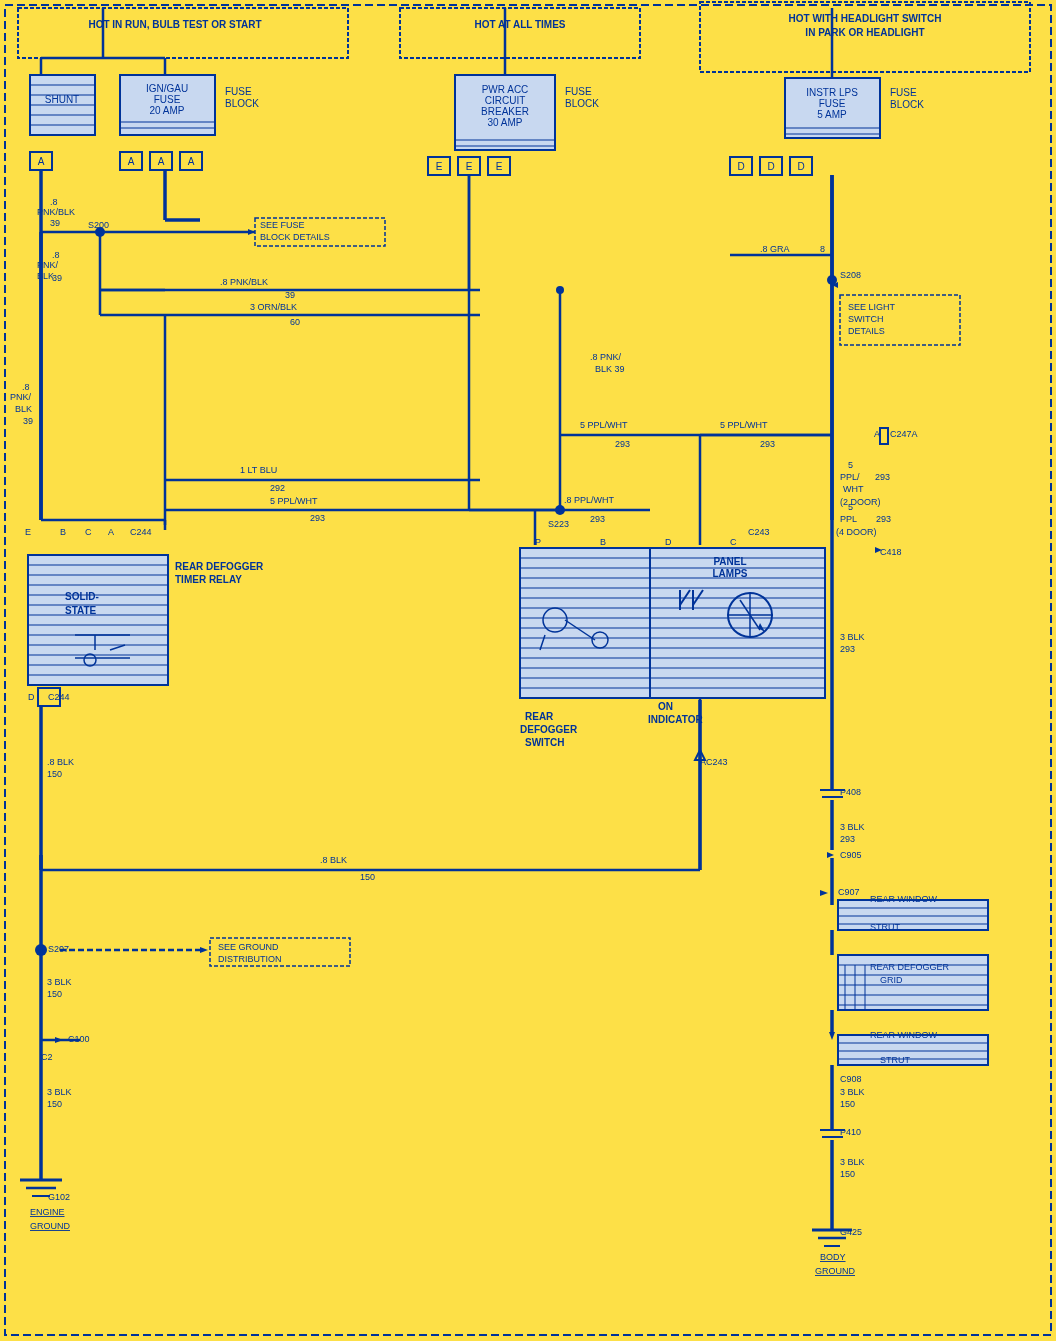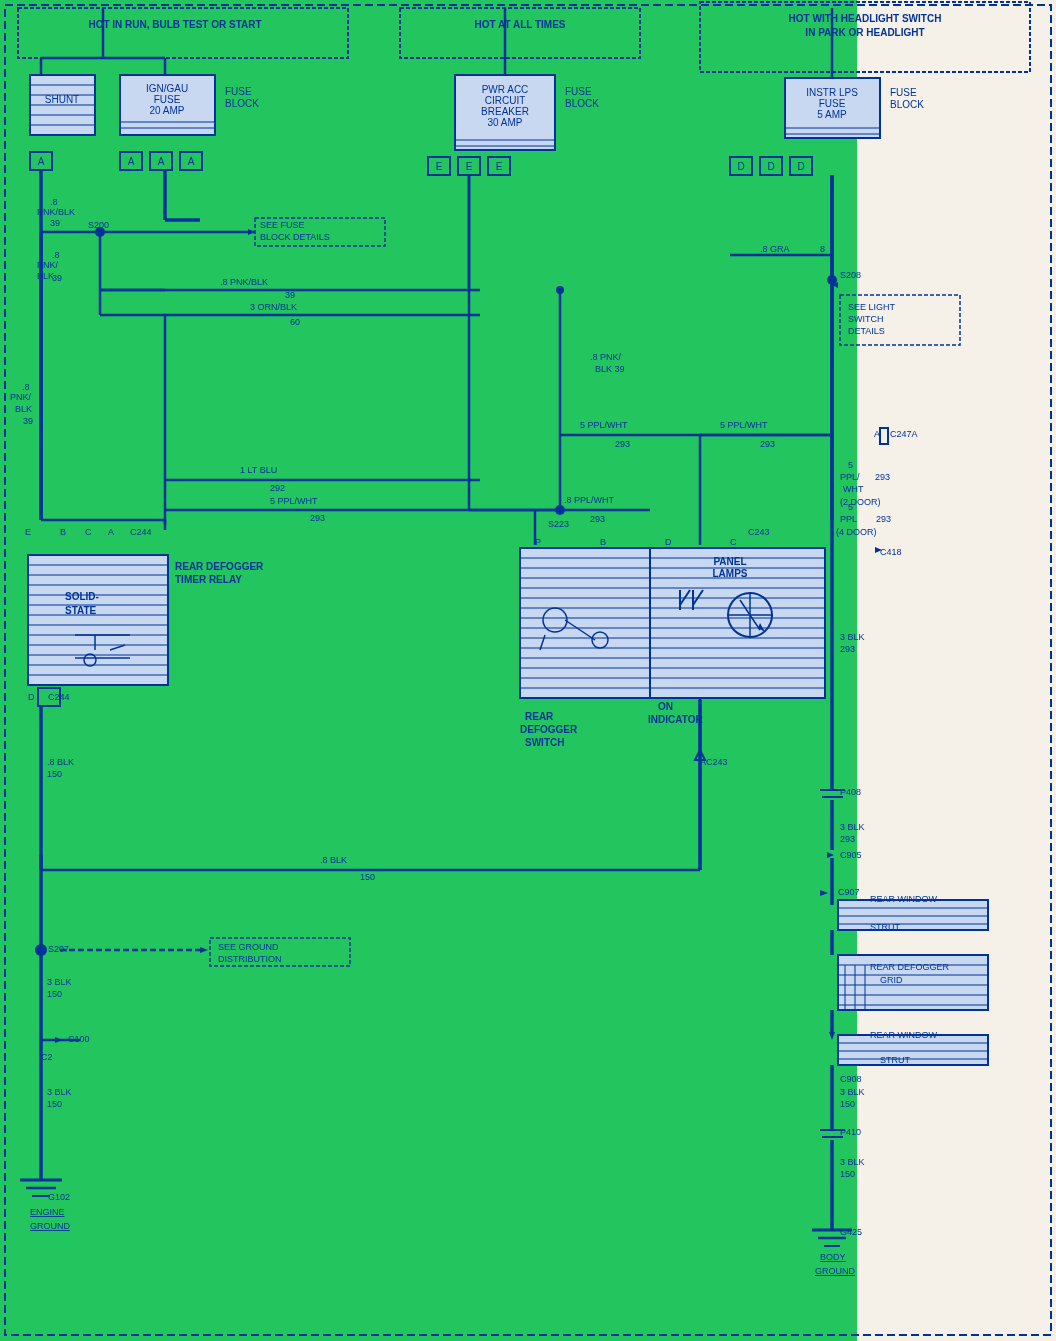--- a/index.html
+++ b/index.html
@@ -5,24 +5,24 @@
     * { box-sizing: border-box; margin: 0; padding: 0; }
     body {
       background: #f5f0e8;
       font-family: Arial, sans-serif;
       width: 1056px;
       min-height: 1341px;
       position: relative;
       overflow: hidden;
     }
     .diagram-container {
-      width: 857px;
+      width: 1056px;
       height: 1341px;
       position: relative;
-      background: #22c55e;
+      background: #fde047;
     }
     svg.main-svg {
       position: absolute;
       top: 0; left: 0;
       width: 1056px;
       height: 1341px;
     }
     
   </style>
 </head>

